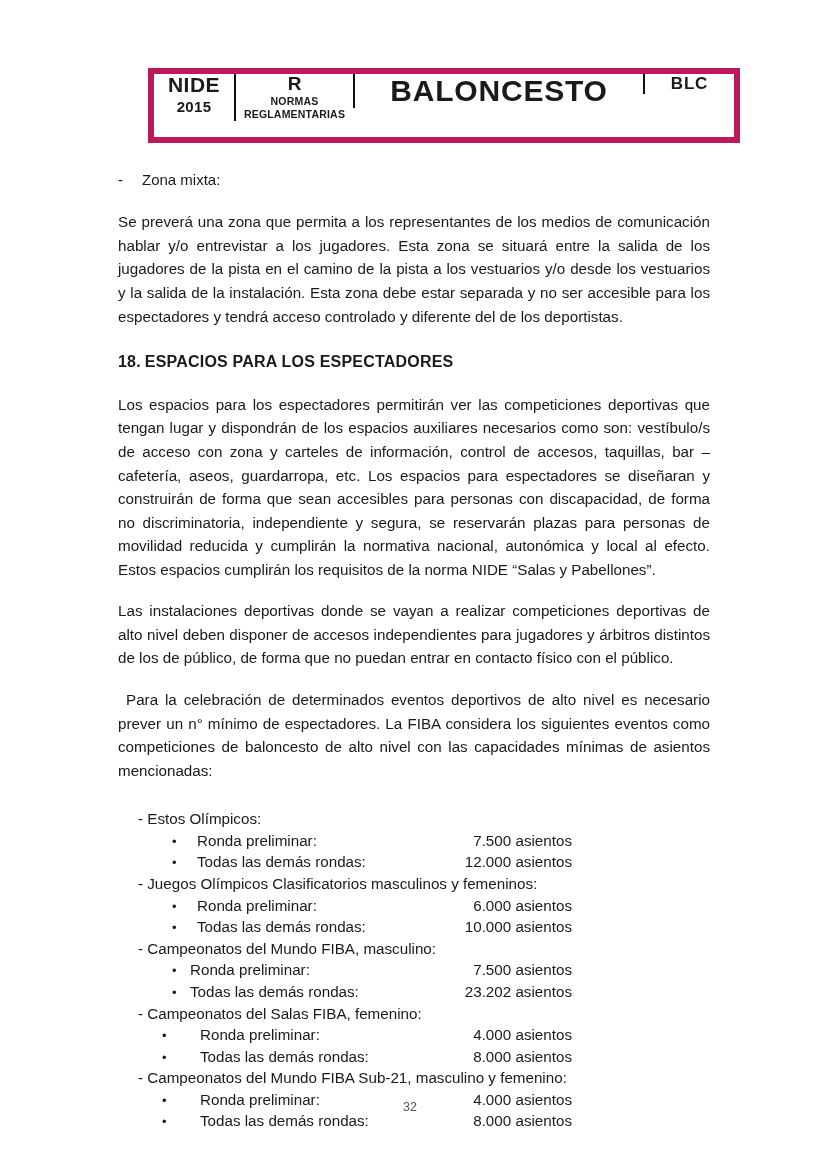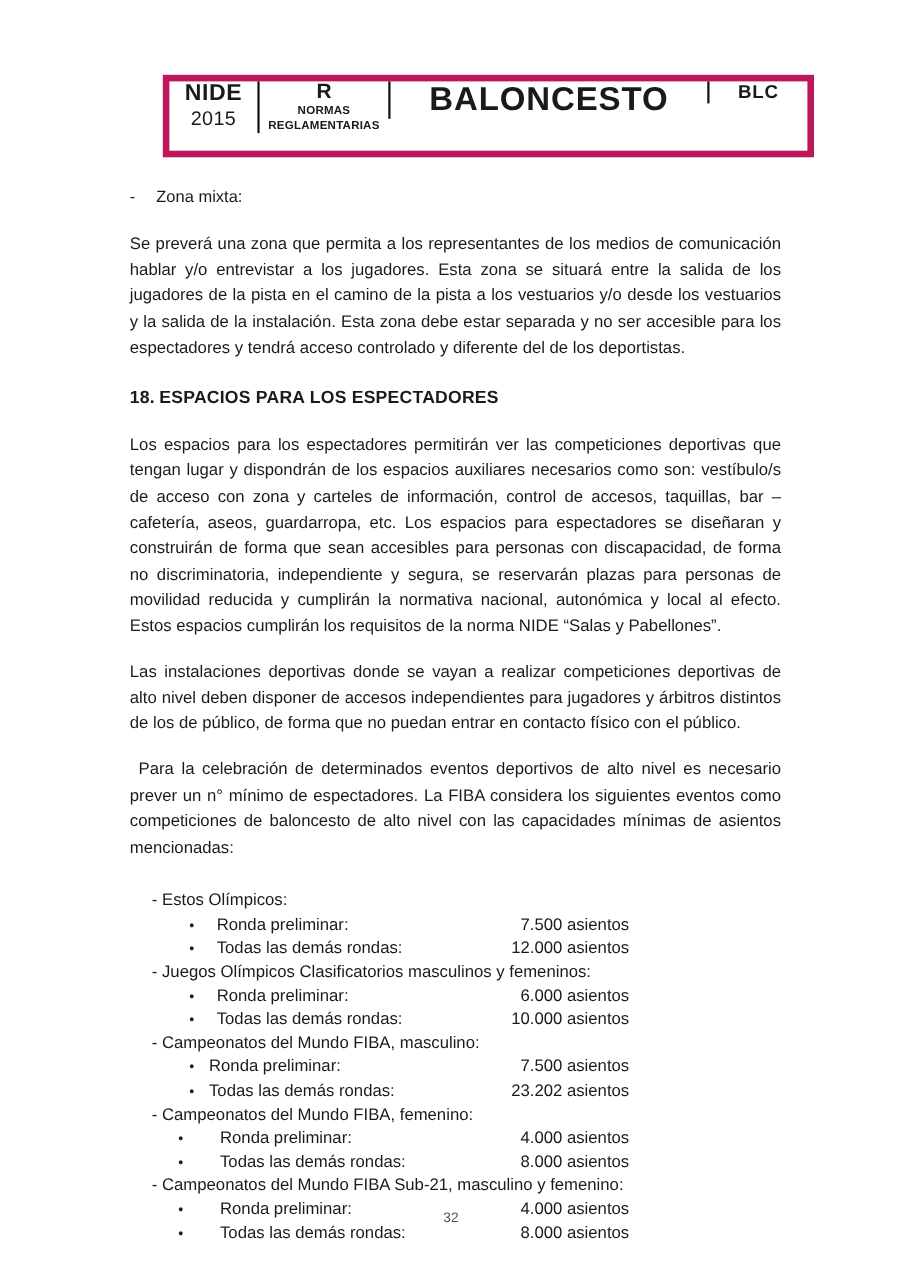--- a/index.html
+++ b/index.html
@@ -52,22 +52,22 @@
   .hcell-title  { flex: 1 1 auto; }
   .hcell-code   { width: 91px; }
 
   .nide-word {
     font-weight: bold;
     font-size: 21px;
     letter-spacing: 0.5px;
     line-height: 1.05;
   }
   .nide-year {
-    font-weight: normal;
-    font-size: 18px;
+    font-weight: bold;
+    font-size: 15px;
     letter-spacing: 0.3px;
     line-height: 1.3;
     margin-top: 1px;
   }
   .normas-r {
     font-weight: bold;
     font-size: 19px;
     line-height: 1.0;
     margin-bottom: 2px;
   }
@@ -252,21 +252,21 @@
         <div class="row ind-c">
           <span class="bullet">•</span>
           <span class="rlabel">Ronda preliminar:</span>
           <span class="rvalue">7.500 asientos</span>
         </div>
         <div class="row ind-c">
           <span class="bullet">•</span>
           <span class="rlabel">Todas las demás rondas:</span>
           <span class="rvalue">23.202 asientos</span>
         </div>
-        <div class="group-label">- Campeonatos del Mundo FIBA, femenino:</div>
+        <div class="group-label">- Campeonatos del Salas FIBA, femenino:</div>
         <div class="row ind-b">
           <span class="bullet">•</span>
           <span class="rlabel">Ronda preliminar:</span>
           <span class="rvalue">4.000 asientos</span>
         </div>
         <div class="row ind-b">
           <span class="bullet">•</span>
           <span class="rlabel">Todas las demás rondas:</span>
           <span class="rvalue">8.000 asientos</span>
         </div>

